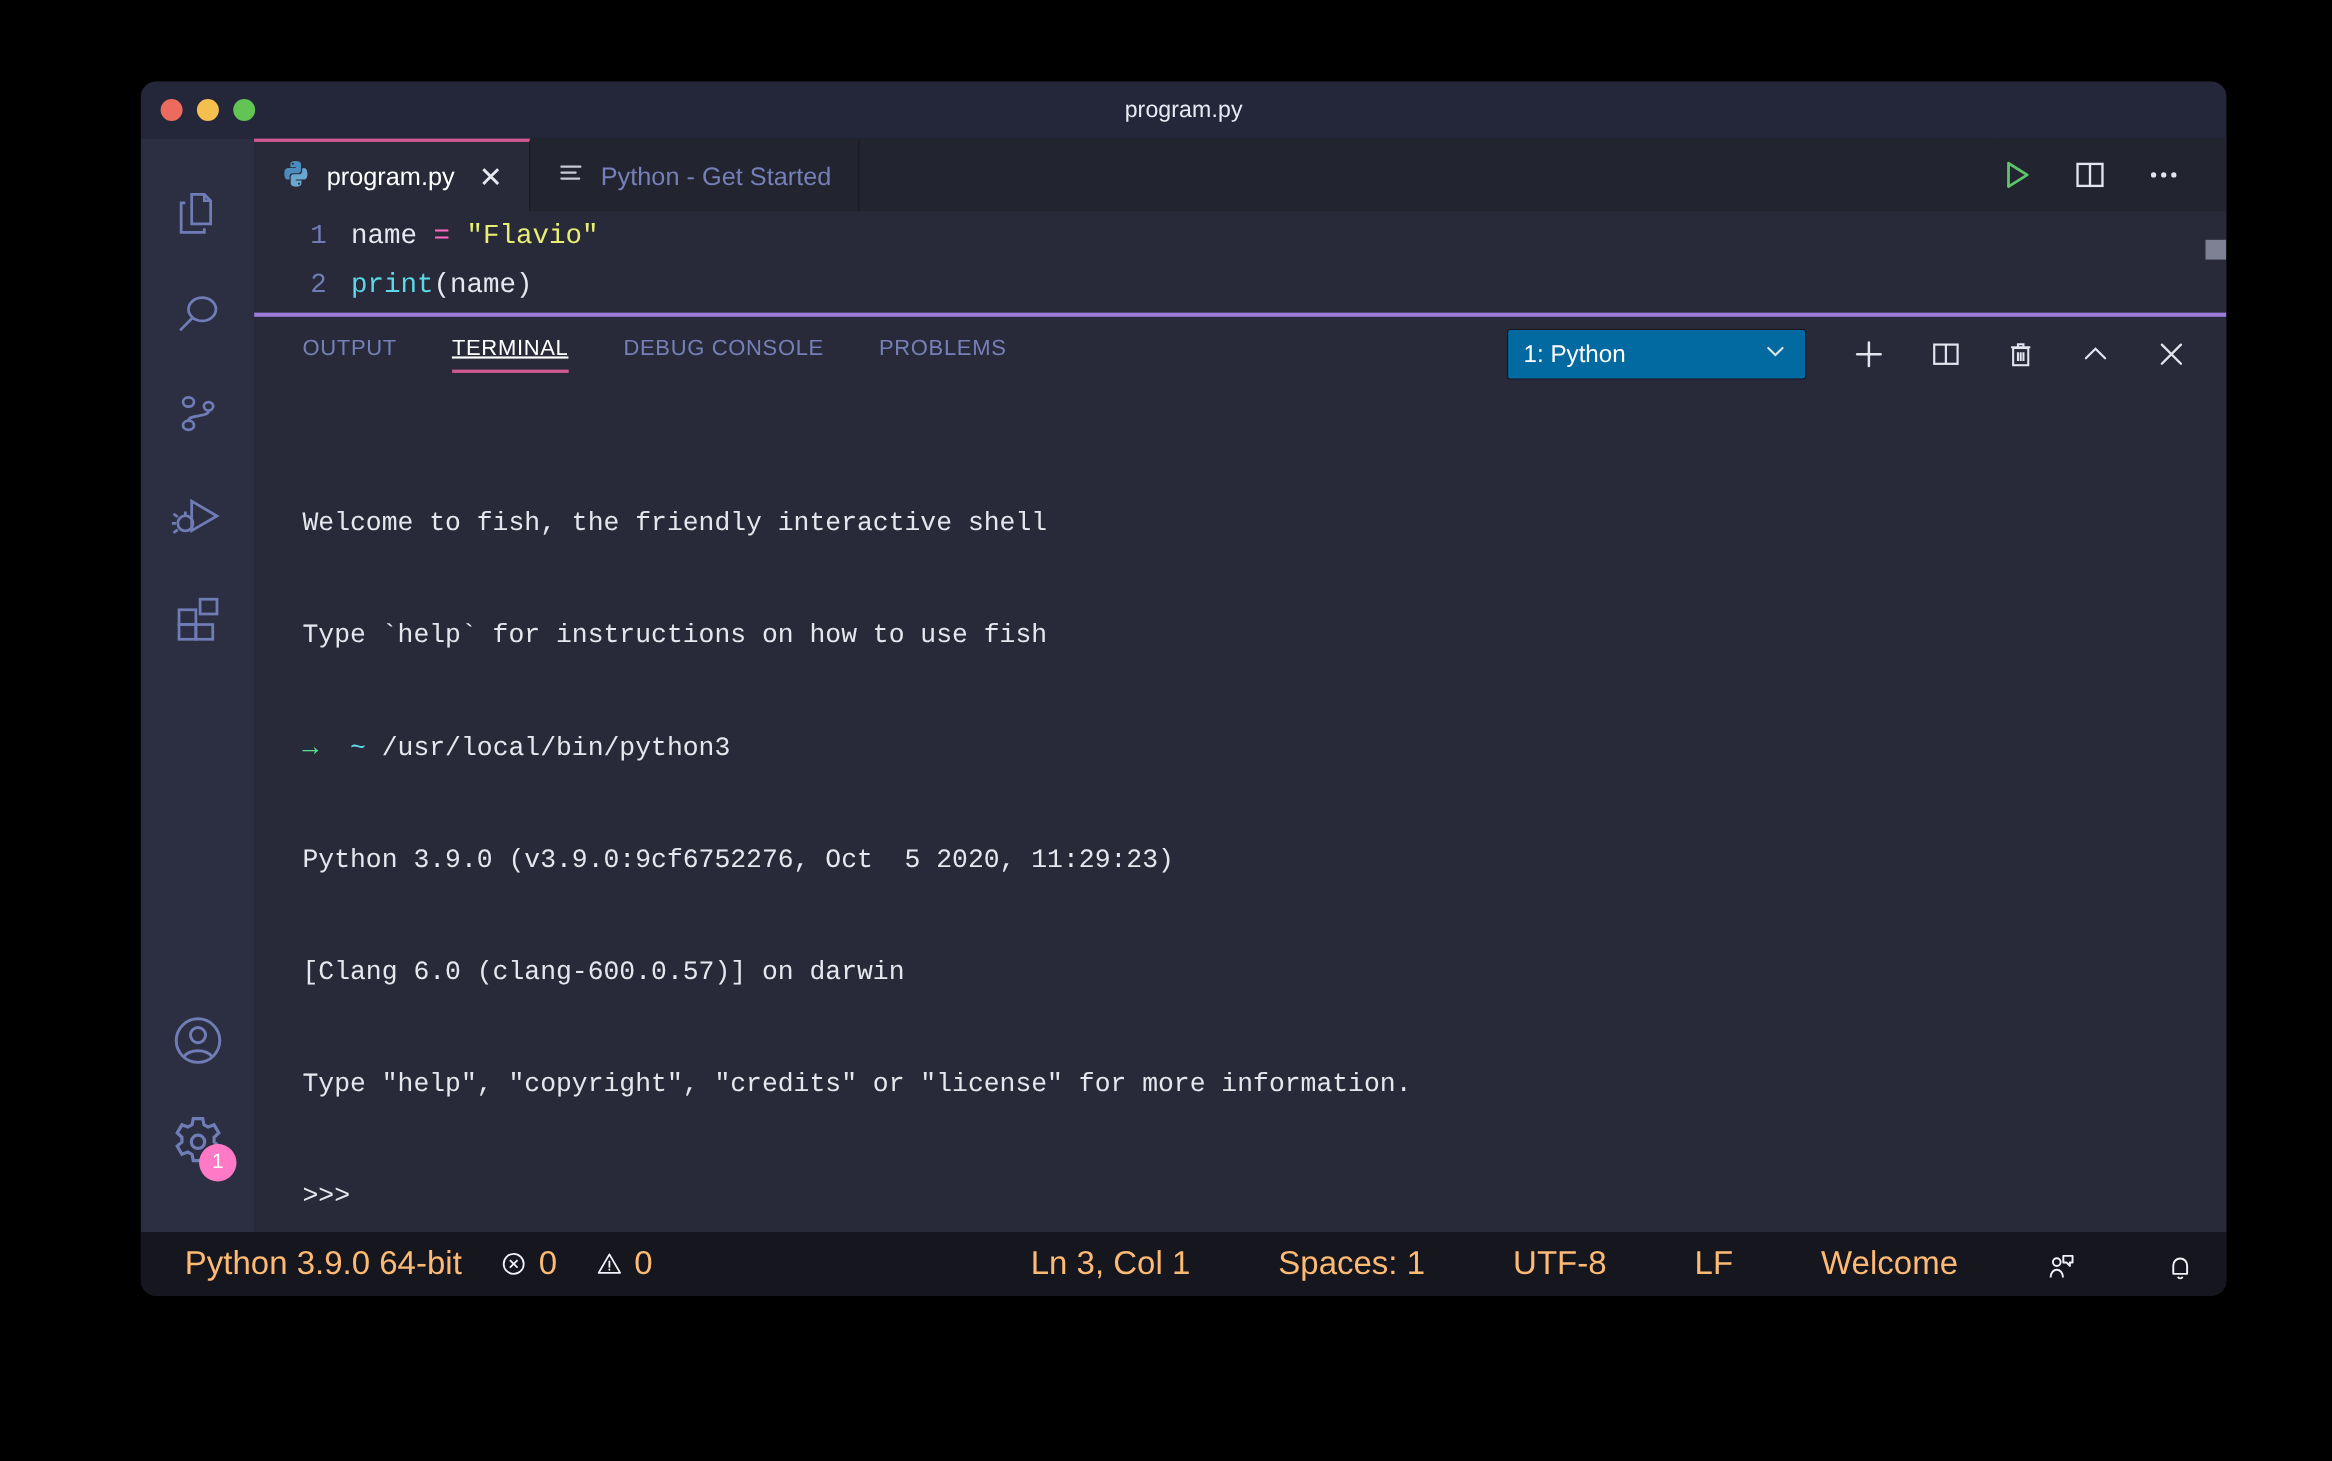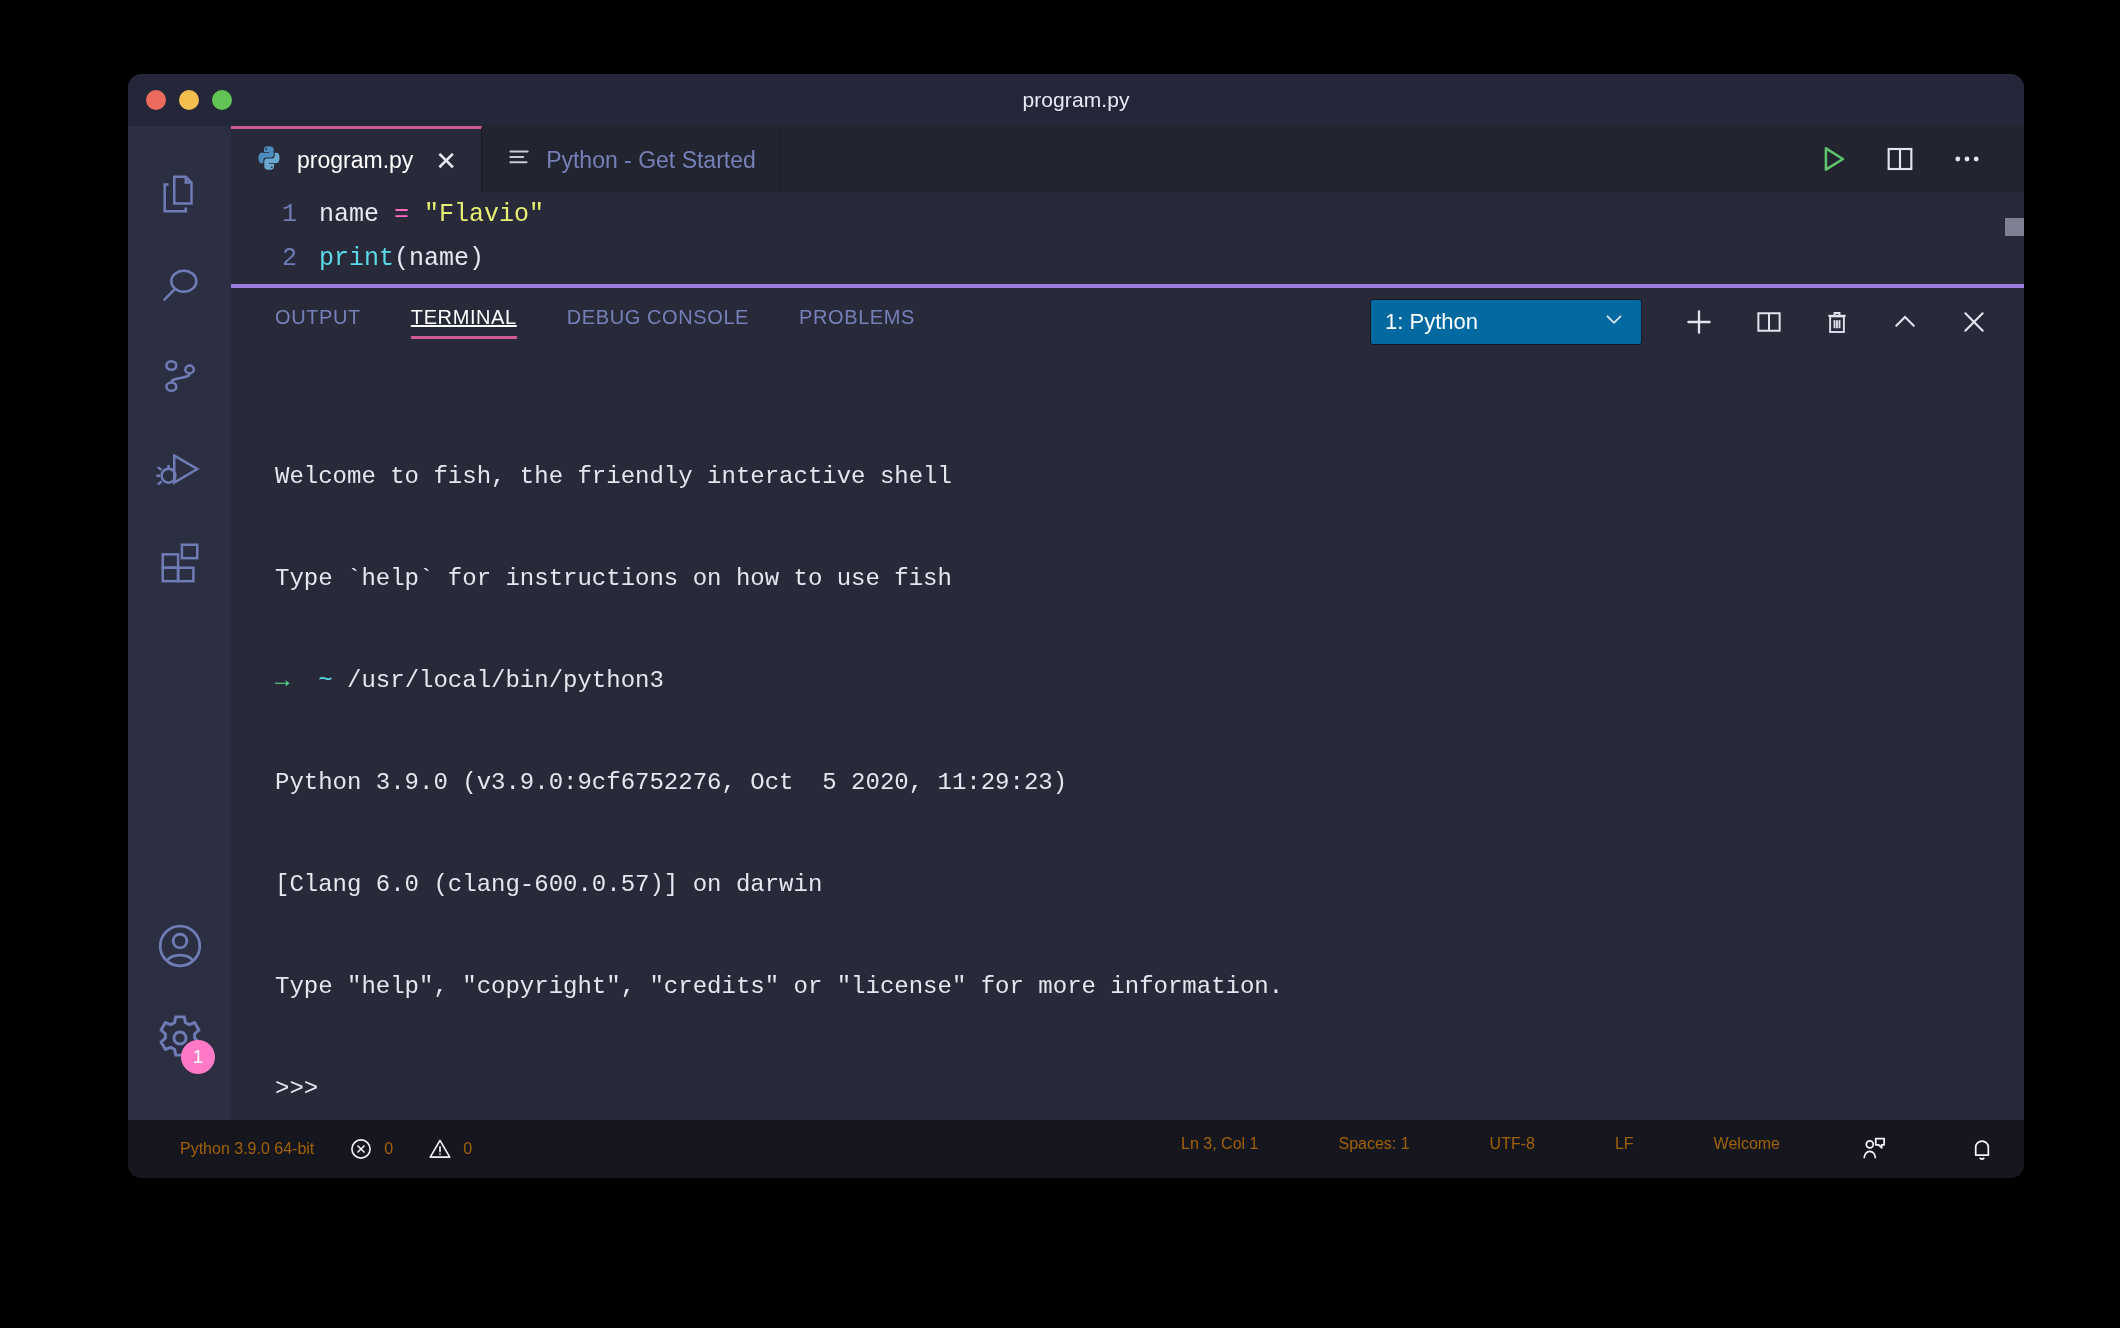--- a/index.html
+++ b/index.html
@@ -256,33 +256,33 @@
   .term-line { white-space: pre; }
   .tg { color: #5ae08a; }
   .tc { color: #5cd8e6; }
 
   
   .statusbar {
     flex: 0 0 58px;
     background: #16161f;
     display: flex;
     align-items: center;
-    color: #a16207;
-    font-size: 16px;
-    padding: 0 28px 0 52px;
+    color: #fdba74;
+    font-size: 30px;
+    padding: 0 28px 0 40px;
   }
   .sb-item {
     display: flex;
     align-items: center;
     gap: 10px;
     margin-right: 34px;
     white-space: nowrap;
   }
   .sb-spacer { flex: 1 1 auto; }
-  .sb-right { display: flex; align-items: flex-start; gap: 42px; }
+  .sb-right { display: flex; align-items: flex-end; gap: 42px; }
   .sb-right .sb-item { margin-right: 0; margin-left: 38px; }
   .sb-icon { display: flex; align-items: center; }
 </style>
 </head>
 <body>
 
 <div id="app">
 
   <div class="titlebar">
     <div class="traffic">

